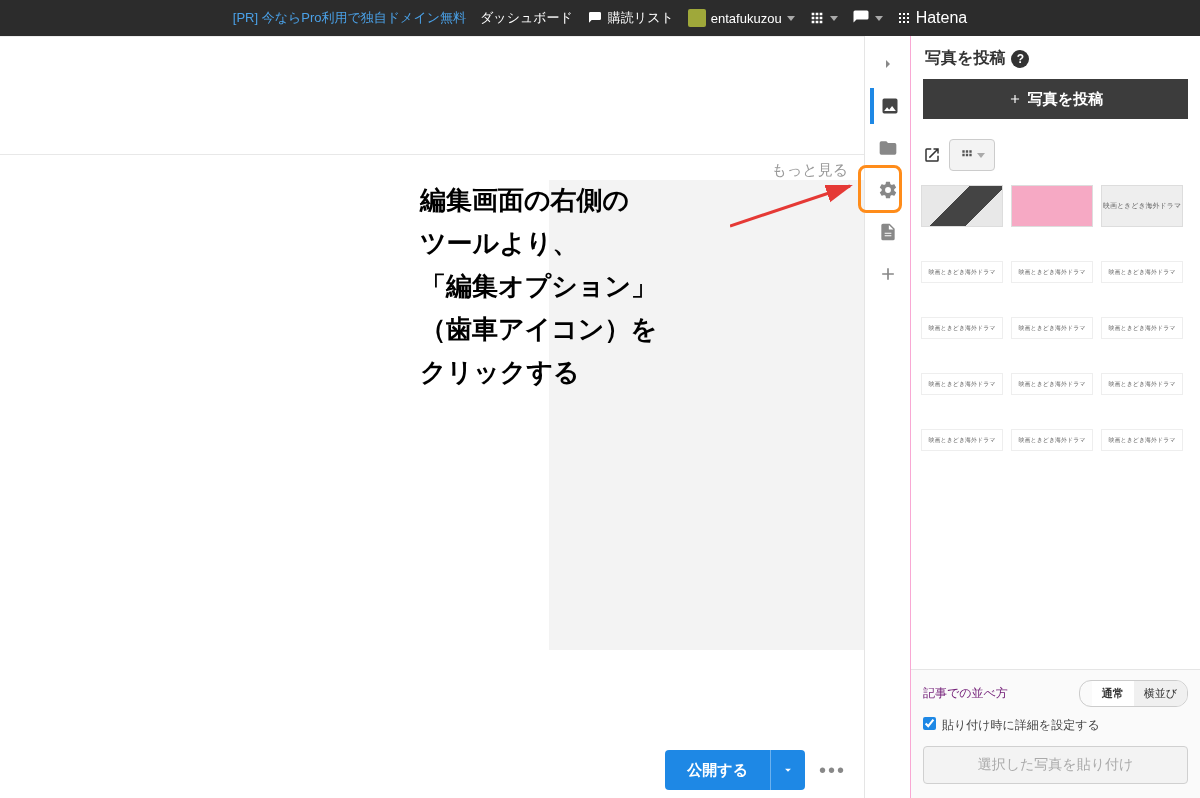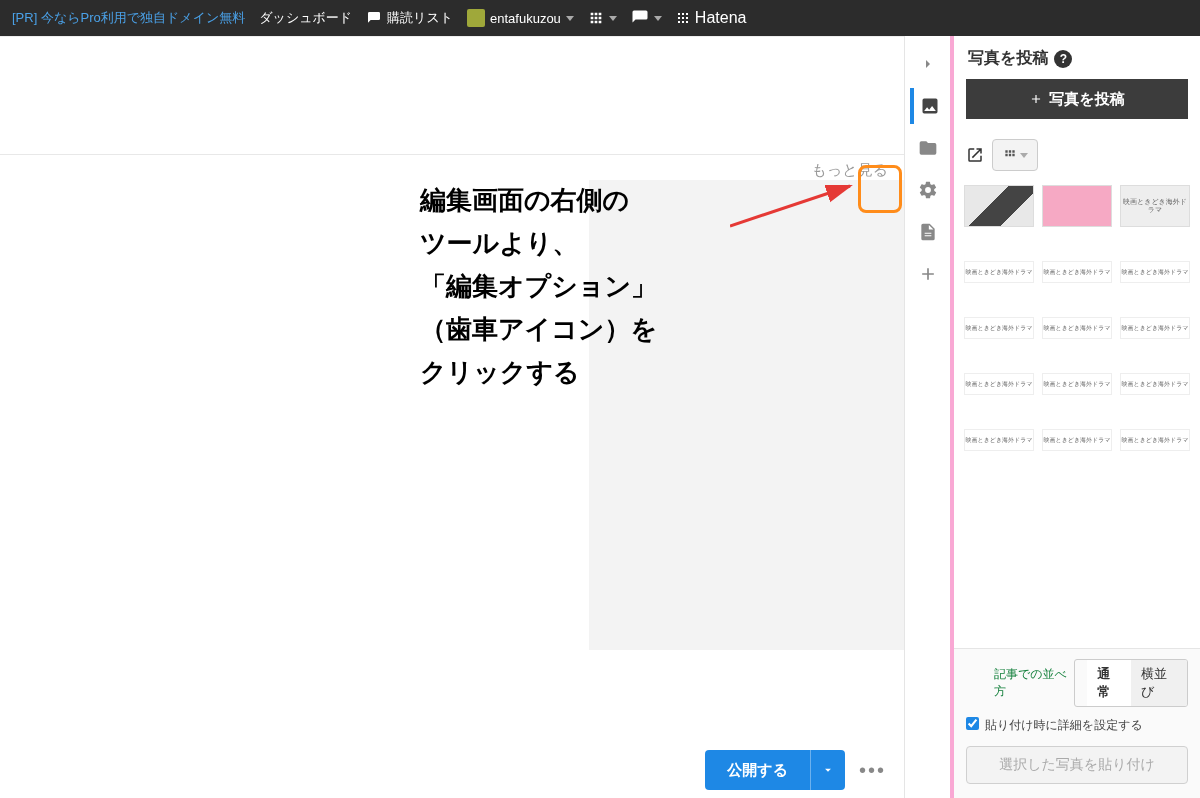--- a/index.html
+++ b/index.html
@@ -1,31 +1,31 @@
 <!DOCTYPE html>
 <html><head>
 <meta charset="utf-8">
 <style>
   * { box-sizing: border-box; margin: 0; padding: 0; }
   body { font-family: "Hiragino Kaku Gothic ProN", Meiryo, sans-serif; font-size: 13px; color: #333; background: #fff; width: 1200px; height: 798px; overflow: hidden; position: relative; }
 
   
-  .topbar { background: #2c2c2c; color: #fff; height: 36px; display: flex; align-items: center; justify-content: flex-start; padding: 0 12px; gap: 14px; font-size: 13px; }
+  .topbar { background: #2c2c2c; color: #fff; height: 36px; display: flex; align-items: center; justify-content: center; padding: 0 12px; gap: 14px; font-size: 13px; }
   .topbar a { color: #fff; text-decoration: none; }
   .pr-link { color: #4aa0e6 !important; }
   .topbar .item { display: flex; align-items: center; gap: 5px; cursor: pointer; }
   .topbar .avatar { width: 18px; height: 18px; background: #9fa83a; border-radius: 2px; display:inline-block; }
   .topbar svg { fill: #fff; }
   .caret-down { width:0;height:0;border-left:4px solid transparent;border-right:4px solid transparent;border-top:5px solid #aaa; display:inline-block;}
 
   
   .workspace { display:flex; height: calc(798px - 36px); }
   .editor-area { flex:1; position:relative; background:#fff; border-top:1px solid #eee;}
   .tool-col { width:46px; border-left:1px solid #e5e5e5; display:flex; flex-direction:column; align-items:center; padding-top:10px; gap:6px; }
-  .side-panel { width:250px; border-left:4px solid #f9a8d4; display:flex; flex-direction:column; }
+  .side-panel { width:290px; border-left:1px solid #f9a8d4; display:flex; flex-direction:column; }
 
   
   .title-line { height:60px; border-bottom:1px solid #e8e8e8; margin-top:58px; }
   .more-line { text-align:right; padding:6px 16px 0 0; color:#999; font-size:15px;}
   .editor-split { display:flex; height: 470px; }
   .editor-split .left { flex:1; }
   .editor-split .right { width:315px; background:#f3f3f3; }
 
   .bottom-bar { position:absolute; bottom:8px; left:0; right:0; display:flex; justify-content:flex-end; align-items:center; padding-right:18px; gap:14px;}
   .publish-btn { background:#1e88e5; color:#fff; border:none; border-radius:4px; height:40px; display:flex; align-items:center; overflow:hidden;}
@@ -59,22 +59,22 @@
 
   .thumb-area { flex:1; overflow-y:auto; padding:4px 10px 0; }
   .thumb-row { display:flex; gap:8px; margin-bottom:34px;}
   .thumb { width:82px; height:42px; background:#eee; border:1px solid #ddd; display:flex;align-items:center;justify-content:center; font-size:7px; color:#666; text-align:center; line-height:1.1; cursor:pointer;}
   .thumb.img1 { background:linear-gradient(135deg,#e8e8e8 40%,#444 40%,#444 70%,#e8e8e8 70%);}
   .thumb.img2 { background:#f6a9c4;}
   .thumb.small { width:82px; height:22px; background:#fff; border:1px solid #eee; font-size:6px;}
 
   .sp-footer { border-top:1px solid #e5e5e5; padding:10px 12px 14px; background:#fafafa;}
   .layout-row { display:flex; align-items:center; justify-content:space-between; margin-bottom:10px;}
-  .layout-row .lab { font-size:12px; color:#15803d;margin-left:28px;}
-  .layout-tog { display:flex; border:1px solid #ccc; border-radius:3px; overflow:hidden; font-size:13px;padding-left:12px;}
+  .layout-row .lab { font-size:12px; color:#701a75;}
+  .layout-tog { display:flex; border:1px solid #ccc; border-radius:12px; overflow:hidden; font-size:11px;padding-left:12px;}
   .layout-tog div { padding:5px 10px; background:#f0f0f0; cursor:pointer;}
   .layout-tog div.act { background:#fff; font-weight:bold;}
   .chk-row { display:flex; align-items:flex-start; gap:6px; font-size:12px; color:#444; margin-bottom:12px;}
   .chk-row input { accent-color:#1e88e5;}
   .paste-btn { width:100%; height:38px; border:1px solid #d0d0d0; background:#f3f3f3; color:#aaa; font-size:14px; border-radius:4px; cursor:not-allowed;}
 
   .hatena-logo { display:flex; align-items:center; gap:4px; font-size:16px;}
   .hatena-dots { display:inline-block; width:14px; height:14px; position:relative;}
   .hatena-dots::before { content:""; position:absolute; inset:0; background:
      radial-gradient(circle at 20% 20%, #fff 1.2px, transparent 1.2px),

